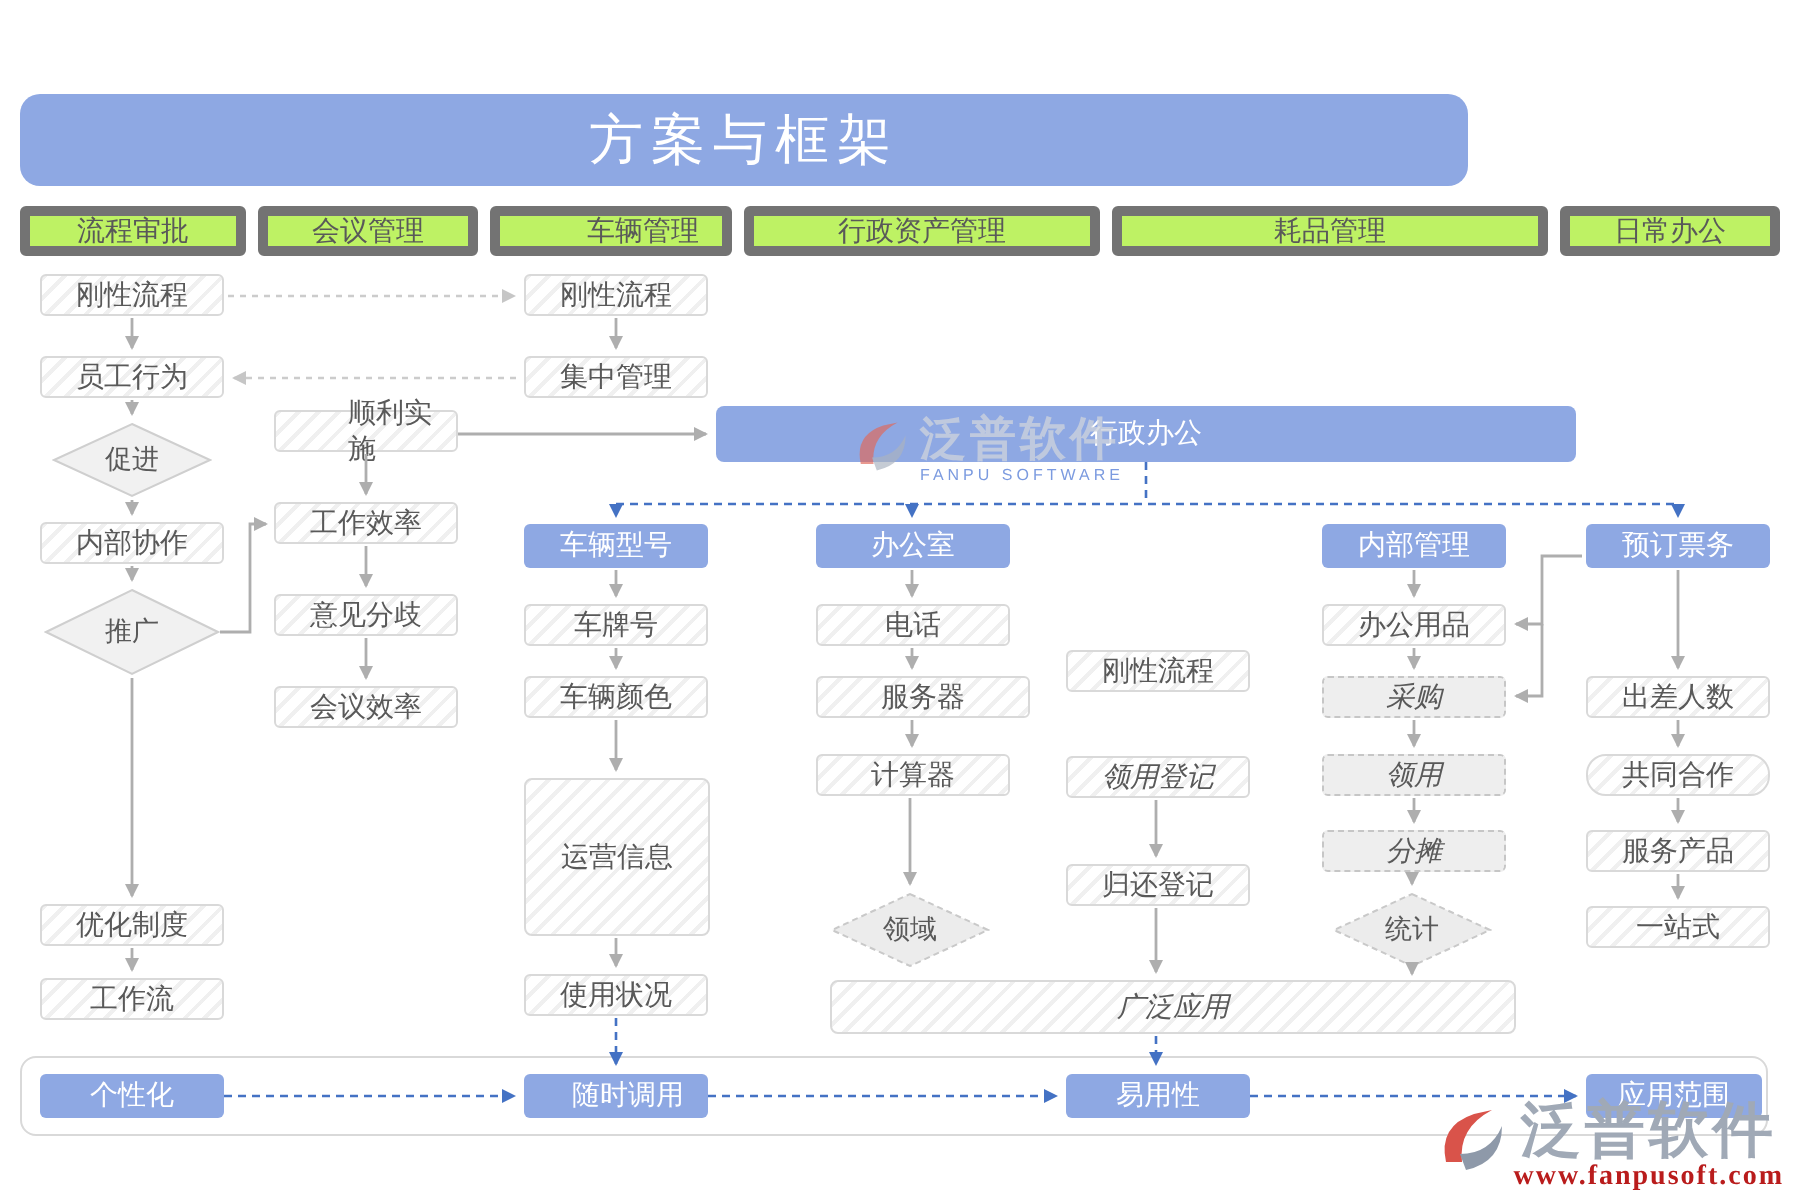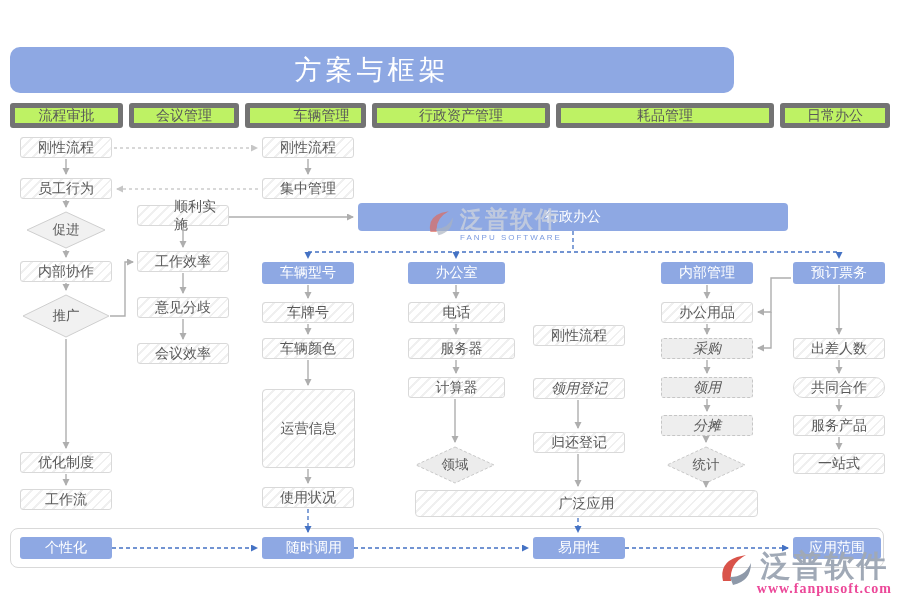--- a/index.html
+++ b/index.html
@@ -45,21 +45,21 @@
   .watermark .wm-text{display:flex;flex-direction:column;}
   .watermark .wm-brand{font-size:23px;font-weight:bold;color:#ccd2dd;letter-spacing:2px;
     font-family:"Liberation Serif",serif;line-height:24px;}
   .watermark .wm-sub{font-size:8px;color:#5b82d8;letter-spacing:2px;margin-top:1px;}
 
   
   .logo{position:absolute;right:8px;top:551px;display:flex;align-items:flex-start;gap:2px;z-index:6;}
   .logo .lg-col{display:flex;flex-direction:column;align-items:center;}
   .logo .lg-brand{font-size:30px;font-weight:bold;color:#a0a9b6;letter-spacing:2px;
     font-family:"Liberation Serif",serif;line-height:30px;}
-  .logo .lg-url{font-size:14px;font-weight:bold;color:#ec4899;letter-spacing:1px;
+  .logo .lg-url{font-size:14px;font-weight:bold;color:#b91c1c;letter-spacing:1px;
     font-family:"Liberation Serif",serif;line-height:14px;margin-top:1px;}
 </style>
 </head>
 <body>
 
 <div class="stage">
 
   <div class="banner">
     <span class="title">方案与框架</span>
   </div>
@@ -112,21 +112,21 @@
     <svg width="80" height="38">
         <polygon points="40,1 79,19 40,37 1,19" fill="#ececec" stroke="#c9c9c9" stroke-width="1" stroke-dasharray="3 2"></polygon>
       </svg>
     <span class="dlabel">领域</span>
   </div>
 
   <div class="node" style="left:533px;top:325px;width:92px;height:21px;">刚性流程</div>
   <div class="node" style="left:533px;top:378px;width:92px;height:21px;font-style:italic;">领用登记</div>
   <div class="node" style="left:533px;top:432px;width:92px;height:21px;">归还登记</div>
 
-  <div class="node" style="left:415px;top:490px;width:343px;height:27px;border-radius:4px;">广泛应用</div>
+  <div class="node" style="left:415px;top:490px;width:343px;height:27px;border-radius:4px;font-style:italic;">广泛应用</div>
 
   <div class="node blue" style="left:661px;top:262px;width:92px;height:22px;">内部管理</div>
   <div class="node" style="left:661px;top:302px;width:92px;height:21px;">办公用品</div>
   <div class="node dashedbox" style="left:661px;top:338px;width:92px;height:21px;">采购</div>
   <div class="node dashedbox" style="left:661px;top:377px;width:92px;height:21px;">领用</div>
   <div class="node dashedbox" style="left:661px;top:415px;width:92px;height:21px;">分摊</div>
   <div class="diamond" style="left:666px;top:446px;width:80px;height:38px;">
     <svg width="80" height="38">
         <polygon points="40,1 79,19 40,37 1,19" fill="#ececec" stroke="#c9c9c9" stroke-width="1" stroke-dasharray="3 2"></polygon>
       </svg>

